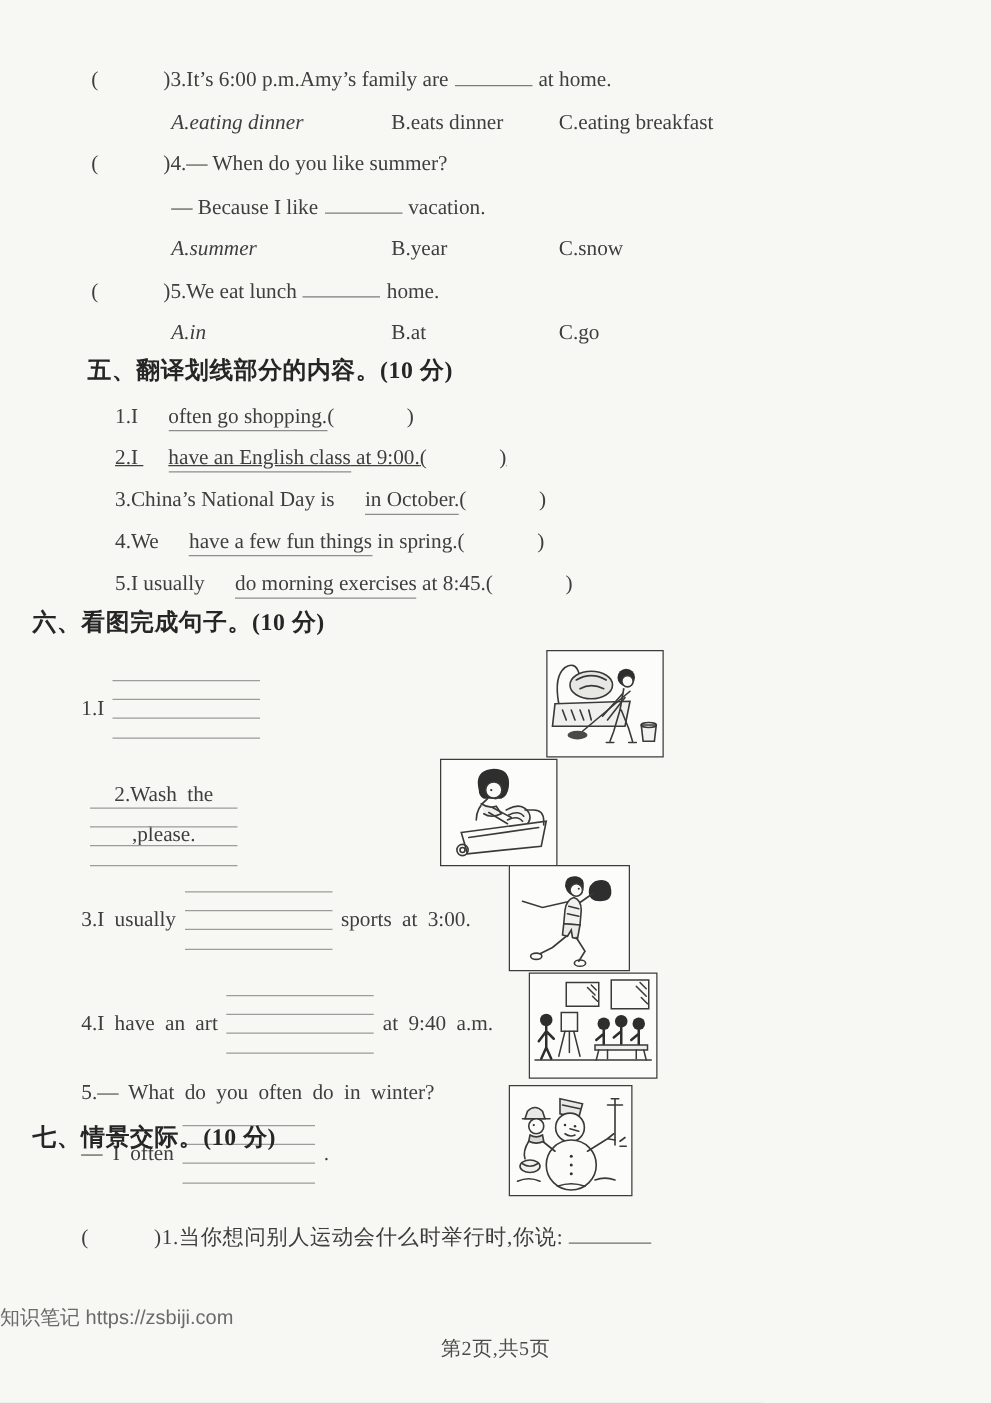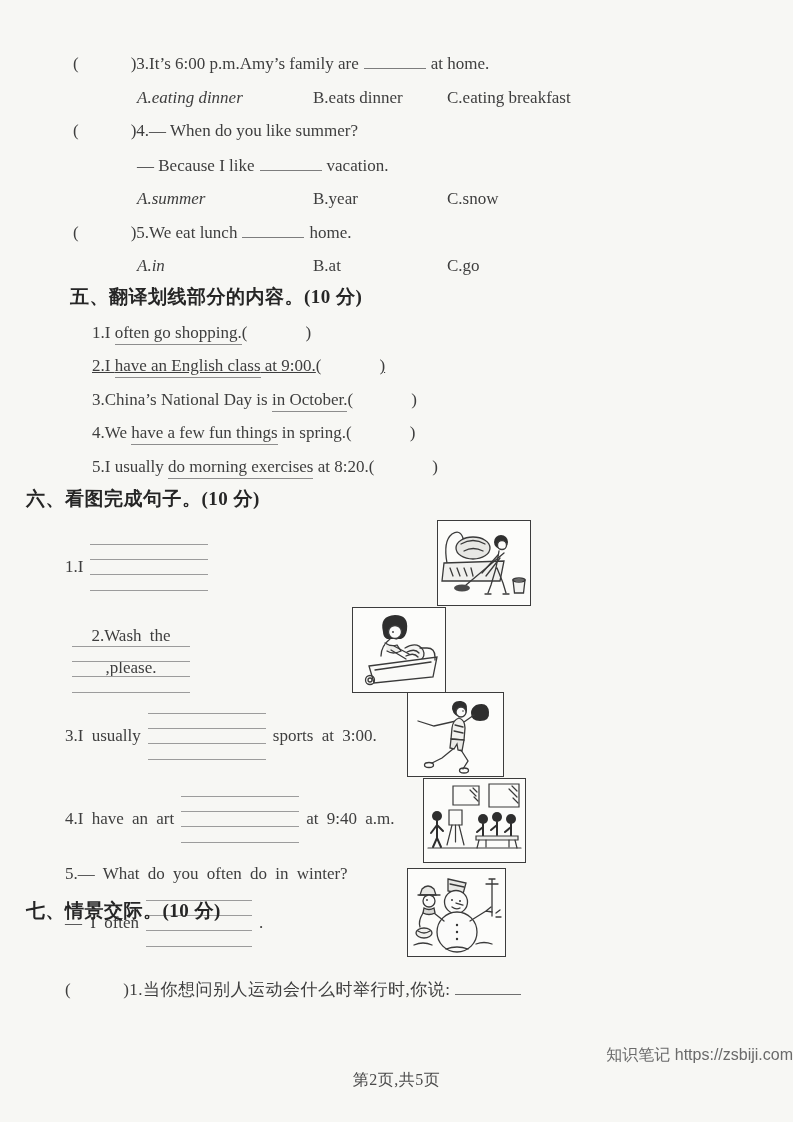--- a/index.html
+++ b/index.html
@@ -13,34 +13,34 @@
   .heading{
     font-size:19px; font-weight:700; color:#262626; letter-spacing:0.5px;
     font-family:"Liberation Serif","DejaVu Serif",serif;
   }
   .gap-bracket{display:inline-block; width:52px;}
   .gap-paren{display:inline-block; width:58px;}
   .blank{display:inline-block; width:62px; height:15px;
          border-bottom:1px solid #7d7d7d; margin:0 5px; vertical-align:baseline;}
   .blank-short{display:inline-block; width:66px; height:14px;
          border-bottom:1px solid #6f6f6f; margin-left:4px; vertical-align:baseline;}
-  .u{border-bottom:1px solid #8d8d8d; padding-bottom:1.5px;}
+  .u{border-bottom:1px solid #8d8d8d; padding-bottom:1.5px;margin-left:20px;}
   .opts{left:0; width:793px;}
   .opts span{position:absolute; top:0;}
   .optA{left:137px;font-style:italic;} .optB{left:313px;} .optC{left:447px;}
   
   .fourline{position:relative; display:inline-block; width:118px; height:47px;
             margin:0 7px; vertical-align:middle;}
   .fourline i{position:absolute; left:0; right:0; height:1px; background:#9c9c9c;}
   .fourline i:nth-child(1){top:0;} .fourline i:nth-child(2){top:15px;}
   .fourline i:nth-child(3){top:30px;} .fourline i:nth-child(4){top:46px;}
   .picrow{display:flex; align-items:center; height:52px; word-spacing:4px;}
   .picbox{position:absolute; border:1.5px solid #3c3c3c; background:#fcfcfa; padding:2px;}
   .picbox svg{display:block;}
-  .footer1{left:0; width:793px; text-align:right; top:1045px;
+  .footer1{left:0; width:793px; text-align:left; top:1045px;
            font-family:"Liberation Sans","DejaVu Sans",sans-serif;
            font-size:16px; color:#6a6a6a;}
   .footer2{left:0; width:793px; text-align:center; top:1070px;
            font-size:16px; color:#4a4a4a;}
   .cn{letter-spacing:0.5px;}
   svg *{vector-effect:non-scaling-stroke;}
 </style>
 </head>
 <body>
 
@@ -84,21 +84,21 @@
   <div class="row" style="left:92px; top:356px;text-decoration:underline;">
     <span>2.I </span><span class="u">have an English class</span><span> at 9:00.</span><span>(</span><span class="gap-paren"></span><span>)</span>
   </div>
   <div class="row" style="left:92px; top:390px;text-align:right;">
     <span>3.China’s National Day is </span><span class="u">in October.</span><span></span><span>(</span><span class="gap-paren"></span><span>)</span>
   </div>
   <div class="row" style="left:92px; top:423px;">
     <span>4.We </span><span class="u">have a few fun things</span><span> in spring.</span><span>(</span><span class="gap-paren"></span><span>)</span>
   </div>
   <div class="row" style="left:92px; top:457px;">
-    <span>5.I usually </span><span class="u">do morning exercises</span><span> at 8:20.</span><span>(</span><span class="gap-paren"></span><span>)</span>
+    <span>5.I usually </span><span class="u">do morning exercises</span><span> at 8:45.</span><span>(</span><span class="gap-paren"></span><span>)</span>
   </div>
 
   <div class="row heading cn" style="left:26px; top:489px;">六、看图完成句子。(10 分)</div>
 
   <div class="row picrow" style="left:65px; top:541px;">
     <span>1.I</span>
     <span class="fourline">
         <i></i>
         <i></i>
         <i></i>

